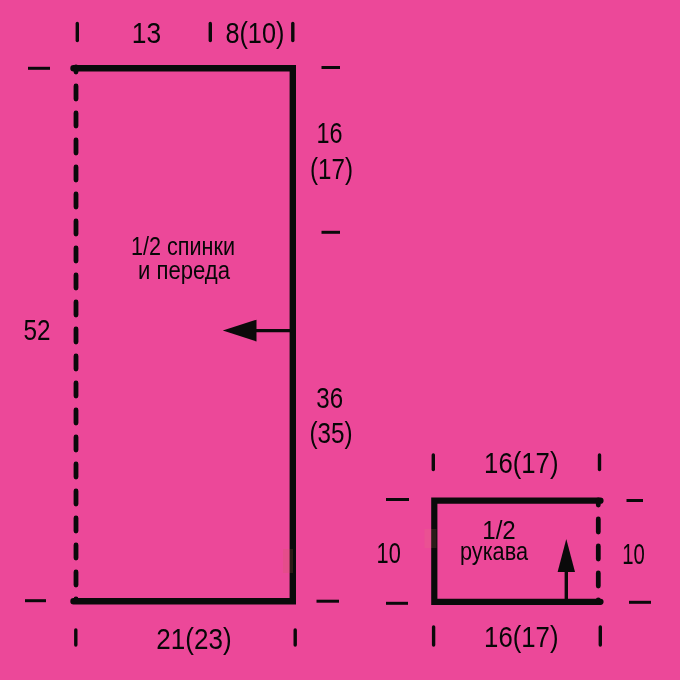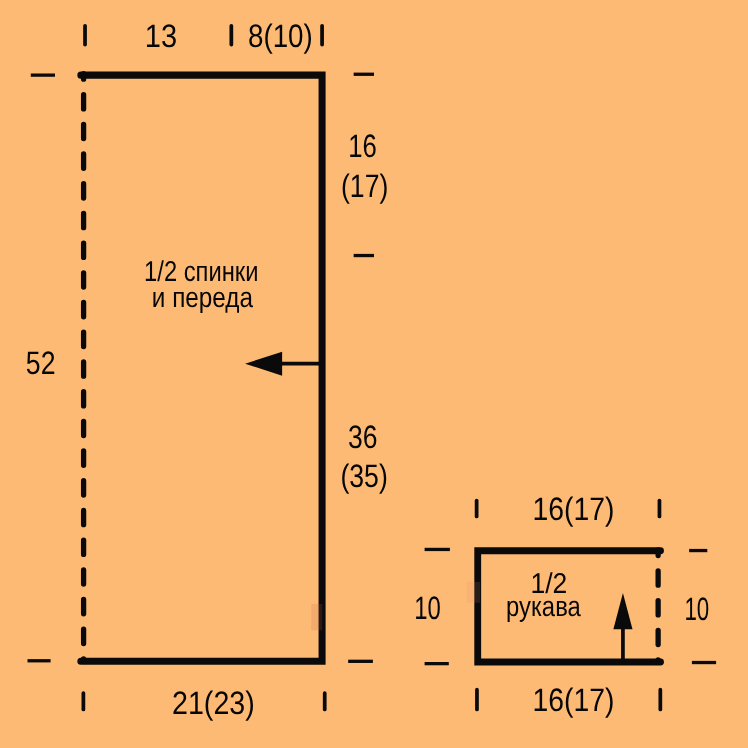--- a/index.html
+++ b/index.html
@@ -1,16 +1,16 @@
 <!DOCTYPE html>
 <html><head>
 <meta charset="utf-8">
 <style>
   html,body{margin:0;padding:0;background:#ffffff;}
-  #page{position:relative;width:680px;height:680px;background:#fdba74;overflow:hidden;}
+  #page{position:relative;width:680px;height:680px;background:#ec4899;overflow:hidden;}
   svg{position:absolute;left:0;top:0;}
   text{font-family:"Liberation Sans",sans-serif;fill:#070707;}
 </style>
 </head>
 <body>
 <div id="page">
 <svg width="680" height="680" viewBox="0 0 680 680">
 
   <path d="M 73.5 68.3 L 292.8 68.3 L 292.8 601.2 L 73.5 601.2" fill="none" stroke="#0a0a0a" stroke-width="6.4" stroke-linecap="round" stroke-linejoin="miter"></path>
 

